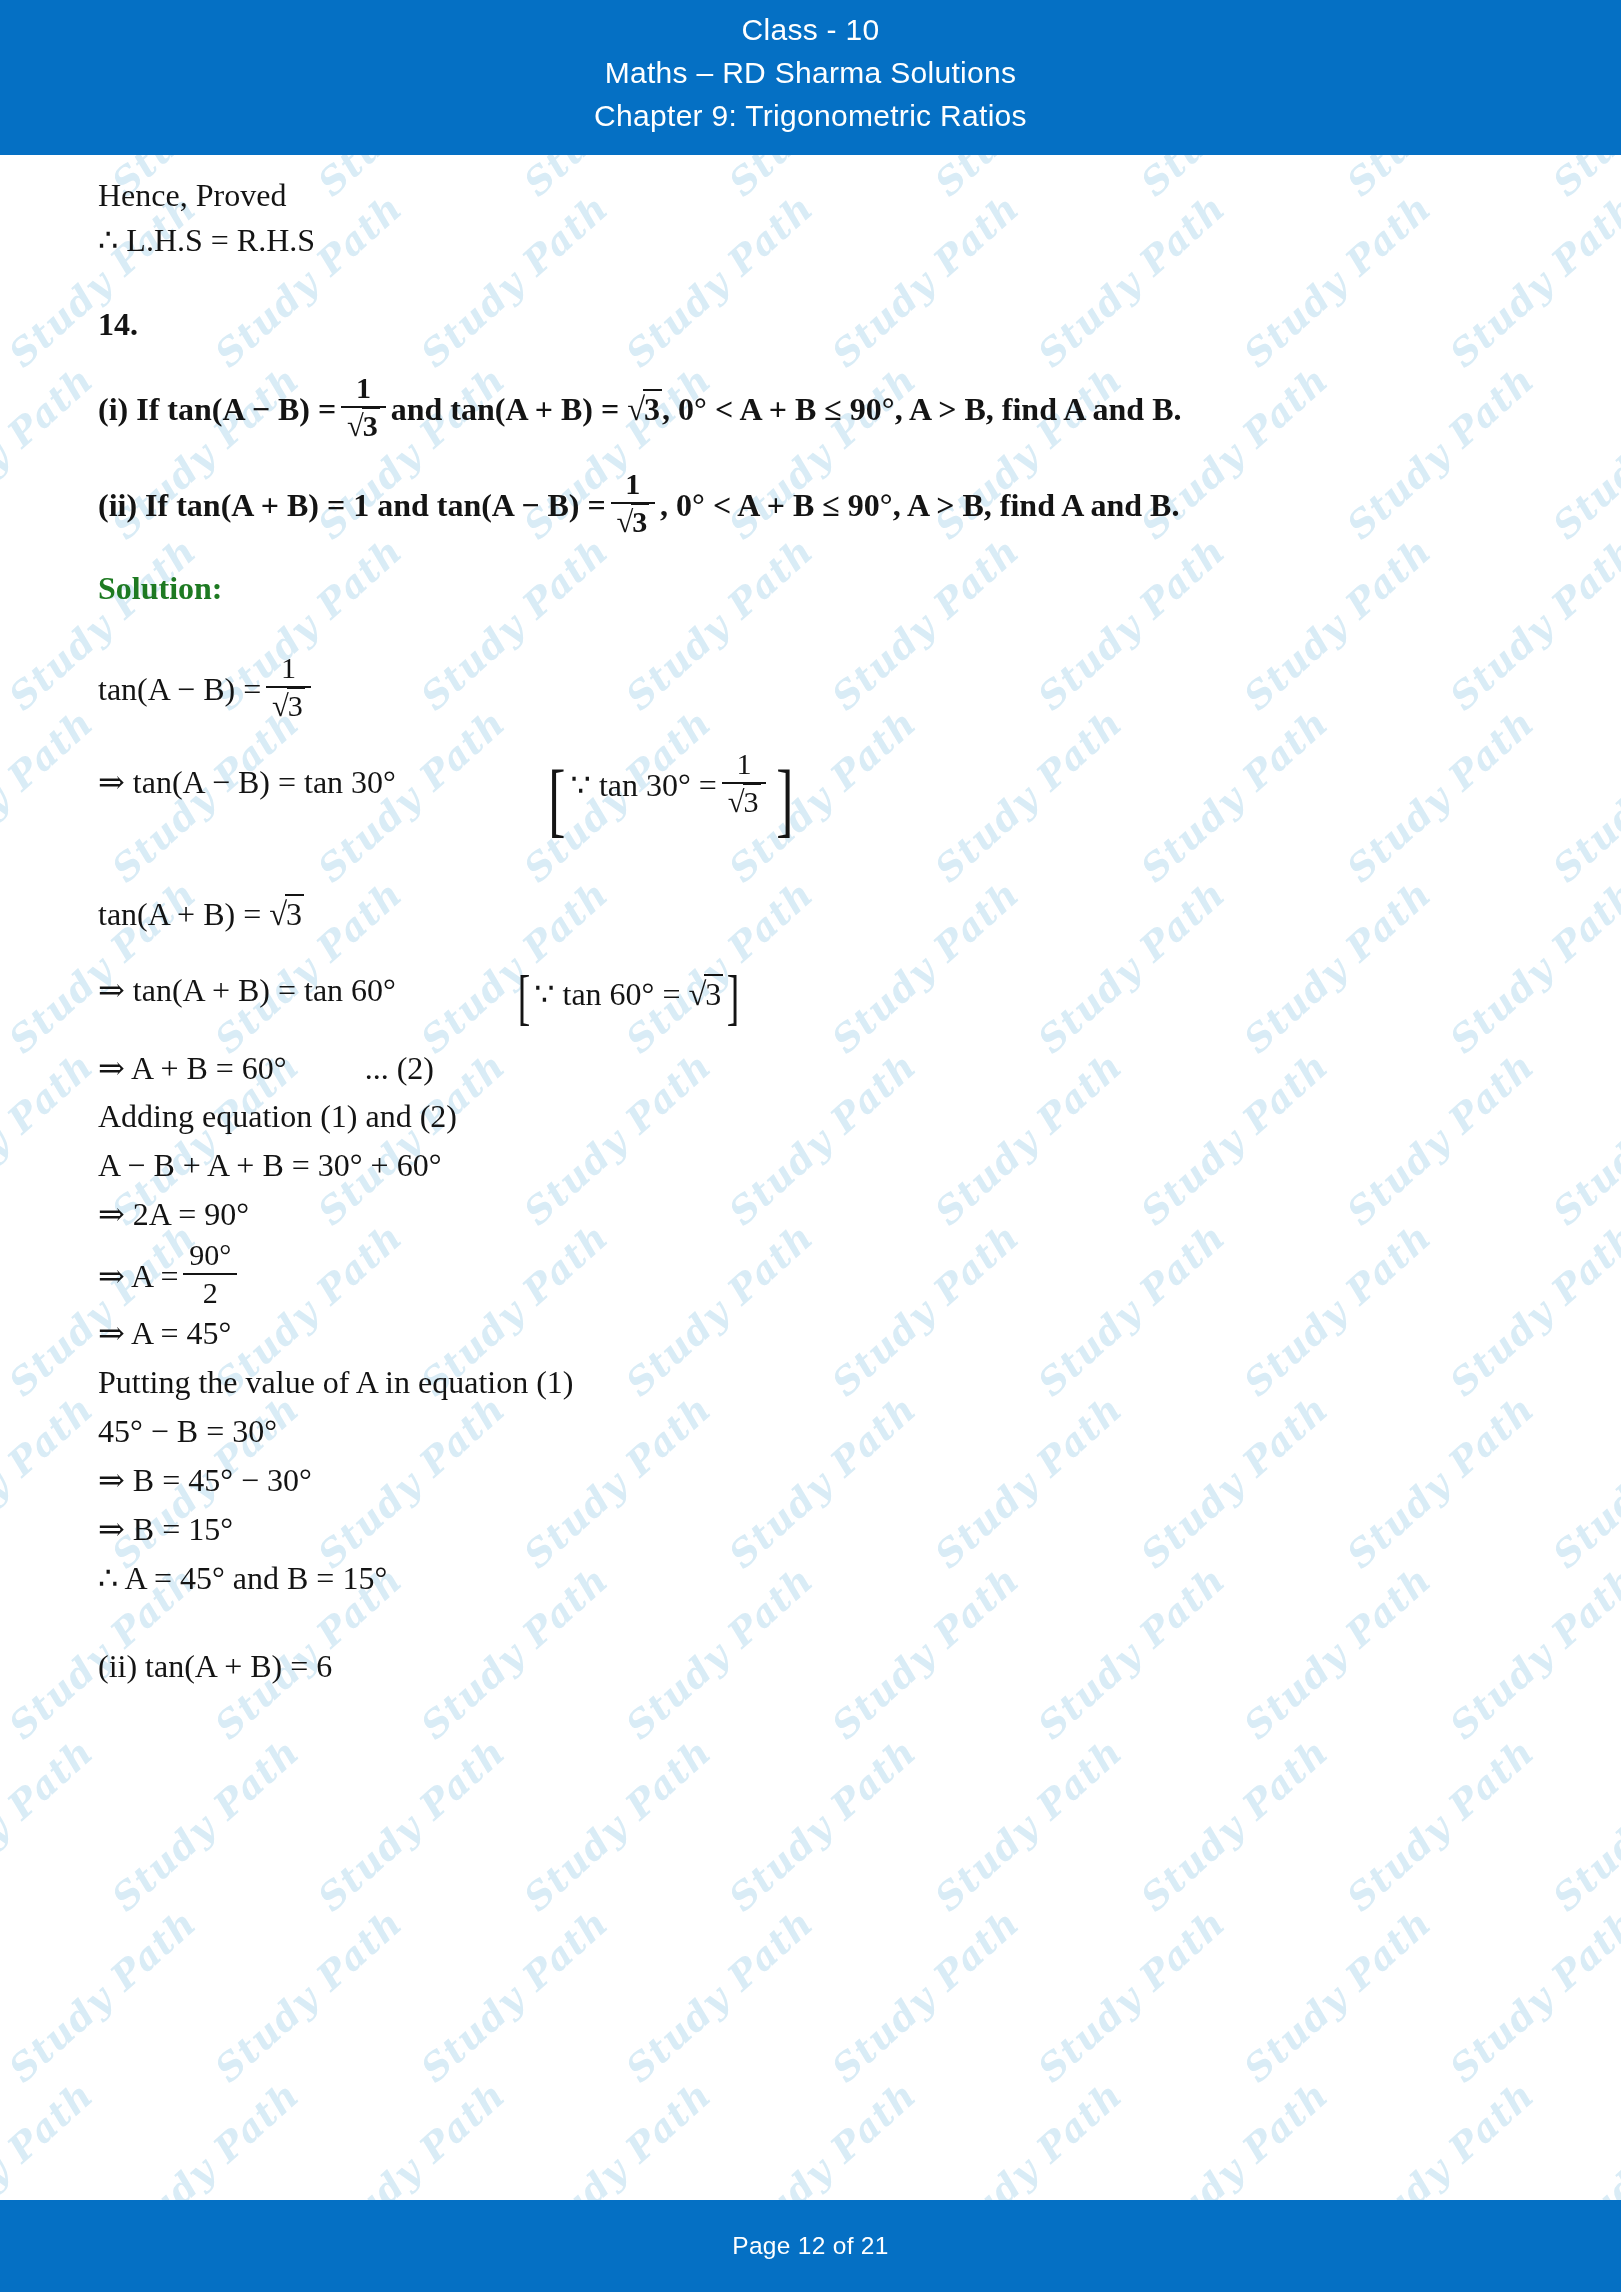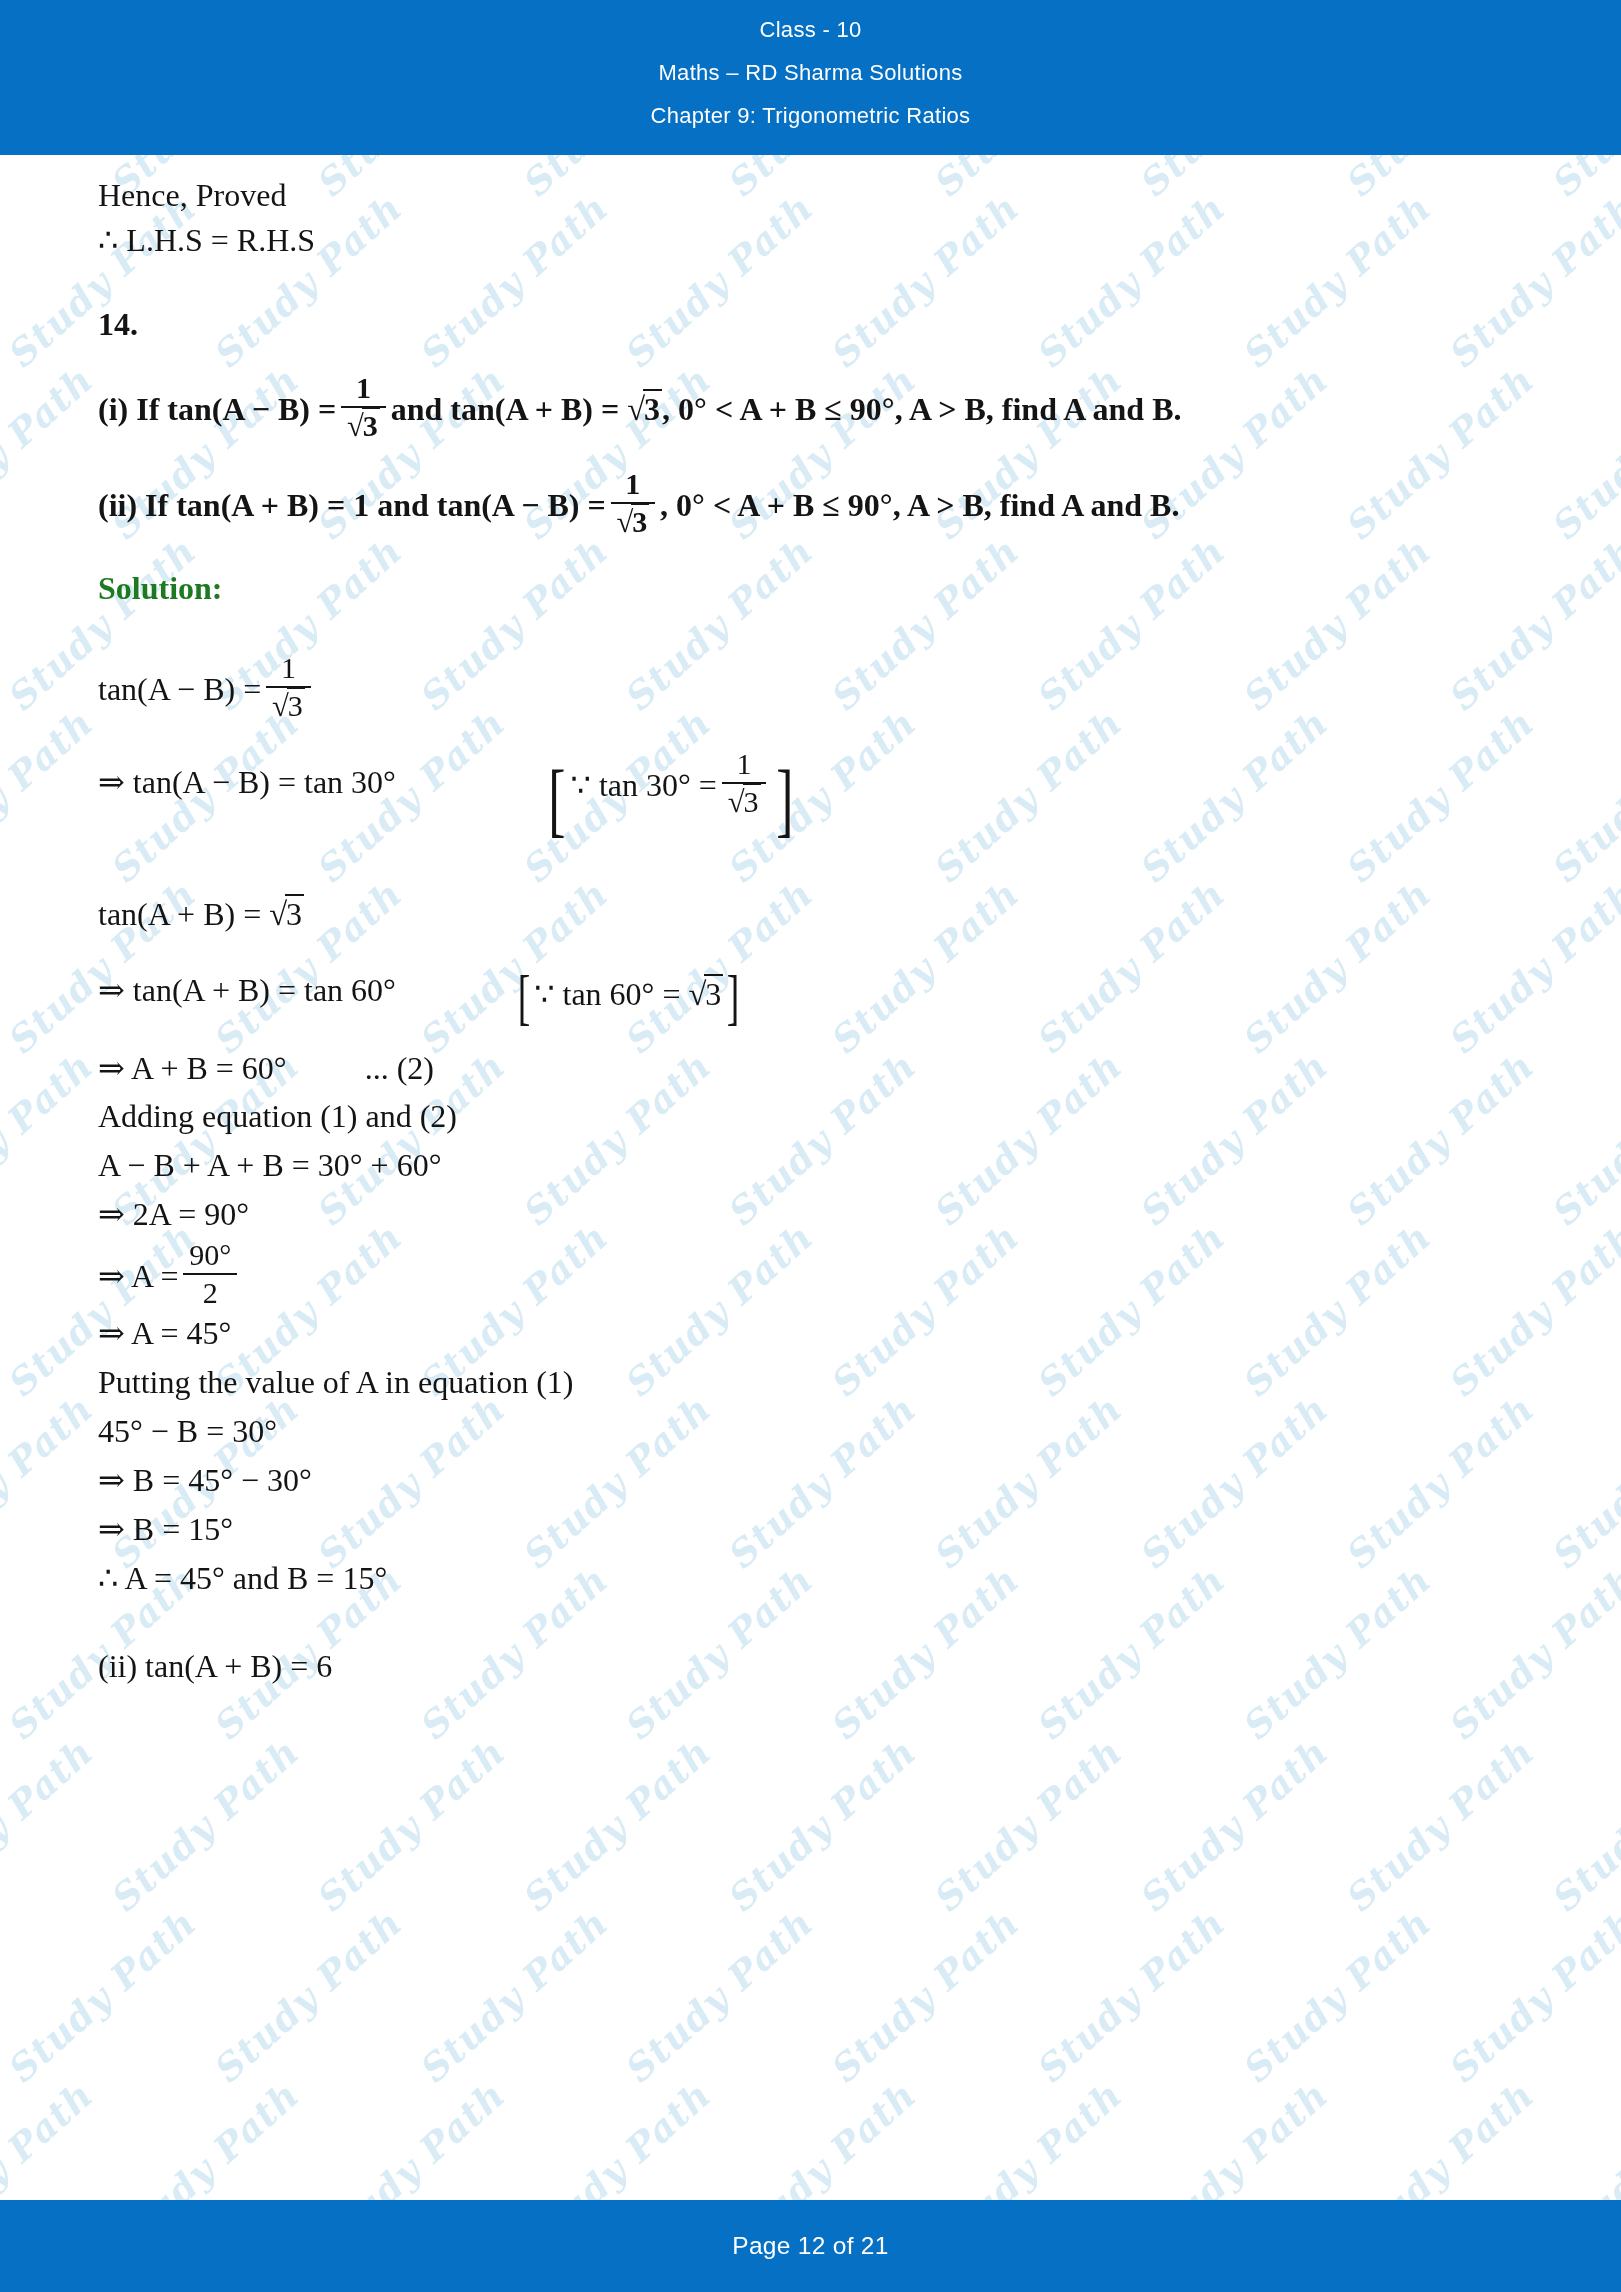--- a/index.html
+++ b/index.html
@@ -54,21 +54,21 @@
     text-align: center;
   }
   .header-bar {
     top: 0;
     height: 155px;
     padding-top: 7.8px;
     box-sizing: border-box;
   }
   .header-line {
     font-family: "Liberation Sans", sans-serif;
-    font-size: 22px;
+    font-size: 30px;
     line-height: 43px;
     letter-spacing: 0.3px;
   }
   .footer-bar {
     top: 2200px;
     height: 92px;
     box-sizing: border-box;
   }
   .footer-text {
     font-family: "Liberation Sans", sans-serif;

